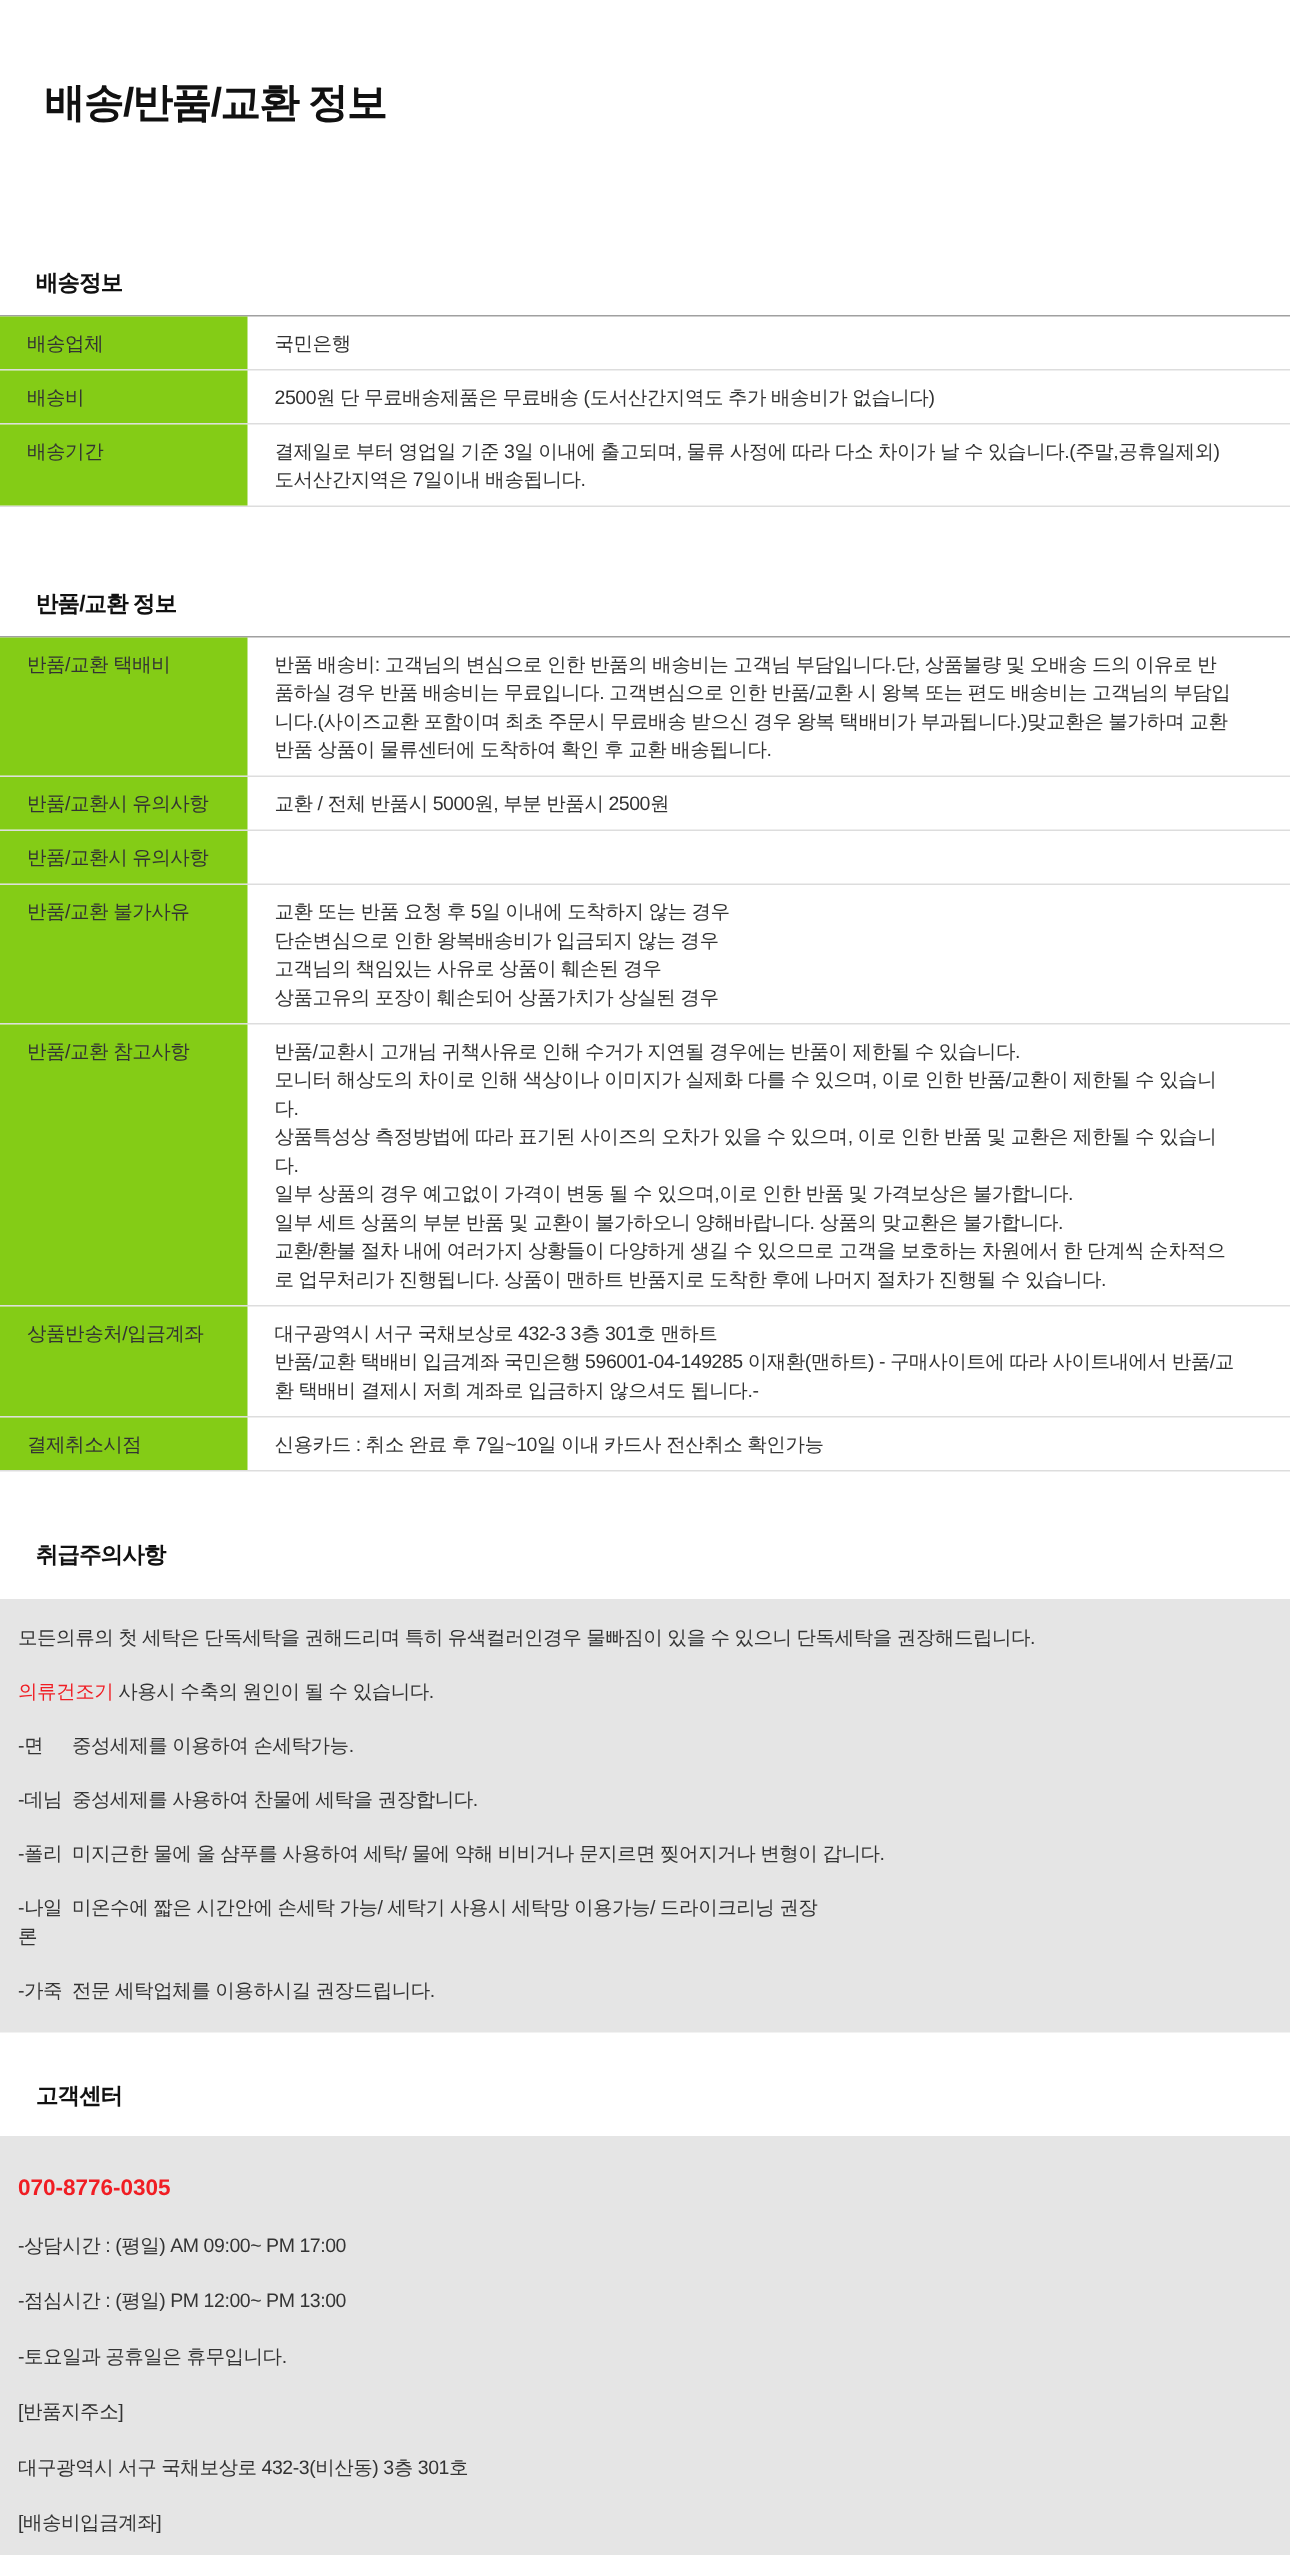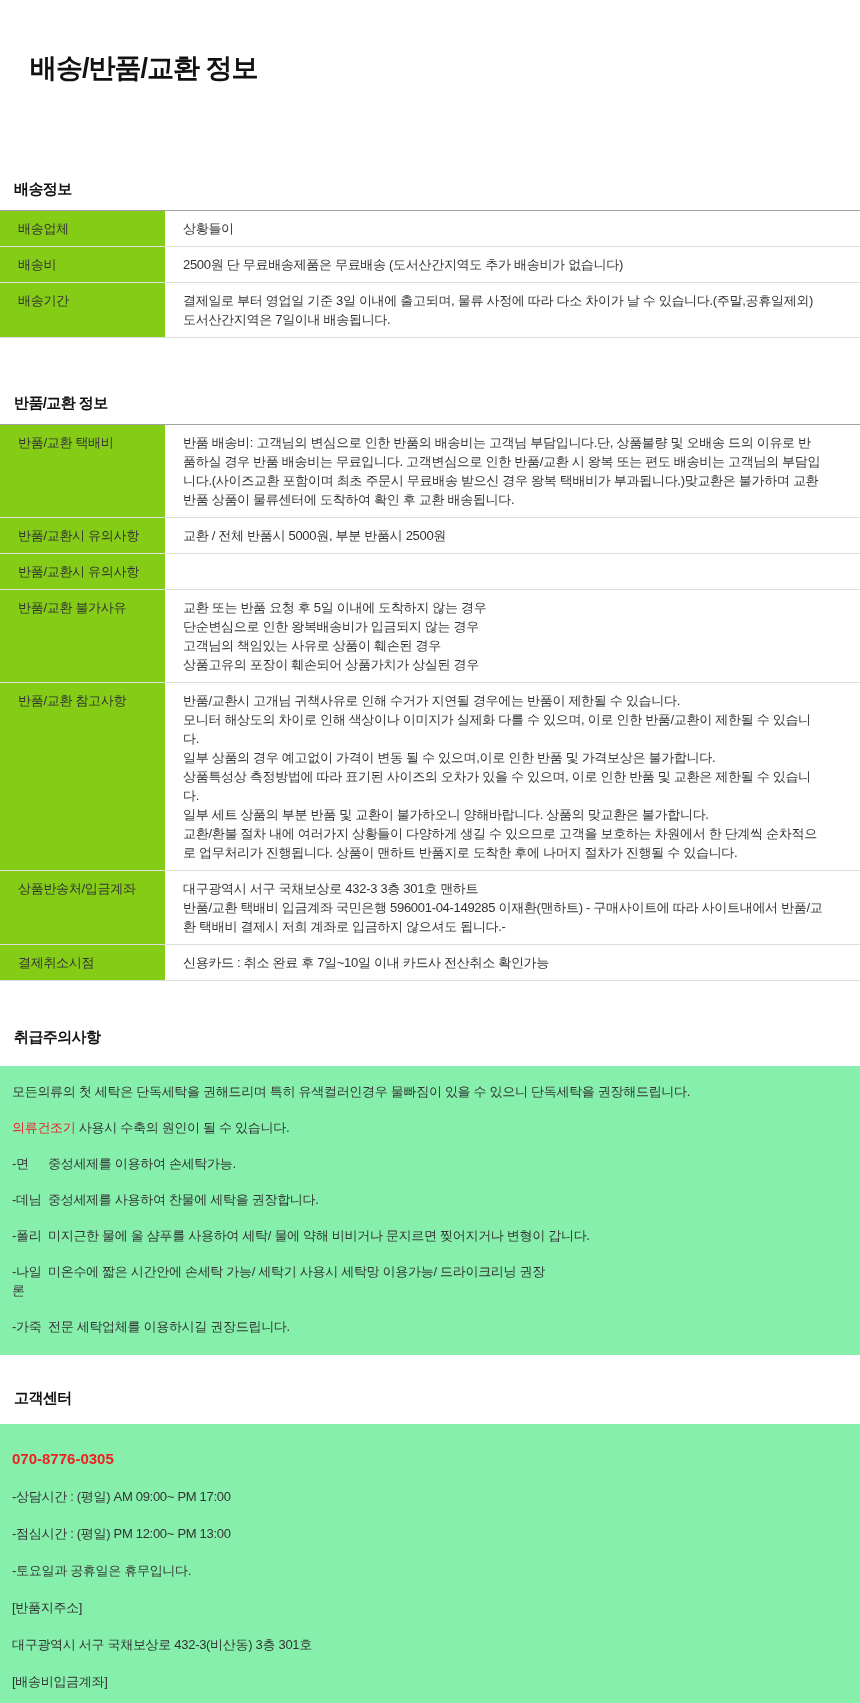--- a/index.html
+++ b/index.html
@@ -6,41 +6,41 @@
   body{
     width:860px;height:1703px;overflow:hidden;background:#ffffff;
     font-family:"Liberation Sans","DejaVu Sans",sans-serif;
     color:#333333;font-size:13px;letter-spacing:-0.3px;
   }
   .page-title{
     margin:0;padding:52px 0 0 30px;
     font-size:27px;font-weight:700;color:#111111;letter-spacing:-1px;line-height:32px;
   }
   .section-title{
-    margin:0;padding-left:14px;
+    margin:0;padding-left:24px;
     font-size:15px;font-weight:700;color:#111111;letter-spacing:-0.6px;line-height:18px;
   }
   .st-shipping{margin-top:96px;}
   .st-return{margin-top:56px;}
   .st-care{margin-top:47px;}
   .st-customer{margin-top:34px;}
 
   .info-table{margin-top:12px;border-top:1px solid #a0a0a0;}
   .trow{display:flex;border-bottom:1px solid #dddddd;}
   .tlabel{
     flex:0 0 165px;box-sizing:border-box;background:#84cc16;
     padding:8px 6px 8px 18px;line-height:19px;color:#333333;
   }
   .tvalue{
     box-sizing:border-box;width:668px;
     padding:8px 10px 8px 18px;line-height:19px;color:#333333;
   }
   .vline{min-height:19px;}
 
-  .gray-box{background:#86efac;}
+  .gray-box{background:#e5e5e5;}
   .care-box{margin-top:20px;padding:16px 20px 2px 12px;}
   .care-line{margin:0 0 17px;line-height:19px;}
   .mat-row{margin:0 0 17px;line-height:19px;display:flex;}
   .mat-term{flex:0 0 36px;}
   .mat-desc{flex:1;}
 
   .customer-box{margin-top:17px;padding:24px 20px 60px 12px;}
   .phone{margin:0 0 18px;font-size:15px;font-weight:700;line-height:21px;letter-spacing:0;}
   .cust-line{margin:0 0 18px;line-height:19px;}
   .red{color:#f01d23;}
@@ -50,21 +50,21 @@
 
 <div class="page">
 
   <h1 class="page-title">배송/반품/교환 정보</h1>
 
   <h2 class="section-title st-shipping">배송정보</h2>
   <div class="info-table">
       <div class="trow">
         <div class="tlabel">배송업체</div>
         <div class="tvalue">
-          <div class="vline">상황들이</div>
+          <div class="vline">국민은행</div>
         </div>
       </div>
       <div class="trow">
         <div class="tlabel">배송비</div>
         <div class="tvalue">
           <div class="vline">2500원 단 무료배송제품은 무료배송 (도서산간지역도 추가 배송비가 없습니다)</div>
         </div>
       </div>
       <div class="trow">
         <div class="tlabel">배송기간</div>
@@ -98,22 +98,22 @@
           <div class="vline">단순변심으로 인한 왕복배송비가 입금되지 않는 경우</div>
           <div class="vline">고객님의 책임있는 사유로 상품이 훼손된 경우</div>
           <div class="vline">상품고유의 포장이 훼손되어 상품가치가 상실된 경우</div>
         </div>
       </div>
       <div class="trow">
         <div class="tlabel">반품/교환 참고사항</div>
         <div class="tvalue">
           <div class="vline">반품/교환시 고개님 귀책사유로 인해 수거가 지연될 경우에는 반품이 제한될 수 있습니다.</div>
           <div class="vline">모니터 해상도의 차이로 인해 색상이나 이미지가 실제화 다를 수 있으며, 이로 인한 반품/교환이 제한될 수 있습니다.</div>
+          <div class="vline">상품특성상 측정방법에 따라 표기된 사이즈의 오차가 있을 수 있으며, 이로 인한 반품 및 교환은 제한될 수 있습니다.</div>
           <div class="vline">일부 상품의 경우 예고없이 가격이 변동 될 수 있으며,이로 인한 반품 및 가격보상은 불가합니다.</div>
-          <div class="vline">상품특성상 측정방법에 따라 표기된 사이즈의 오차가 있을 수 있으며, 이로 인한 반품 및 교환은 제한될 수 있습니다.</div>
           <div class="vline">일부 세트 상품의 부분 반품 및 교환이 불가하오니 양해바랍니다. 상품의 맞교환은 불가합니다.</div>
           <div class="vline">교환/환불 절차 내에 여러가지 상황들이 다양하게 생길 수 있으므로 고객을 보호하는 차원에서 한 단계씩 순차적으로 업무처리가 진행됩니다. 상품이 맨하트 반품지로 도착한 후에 나머지 절차가 진행될 수 있습니다.</div>
         </div>
       </div>
       <div class="trow">
         <div class="tlabel">상품반송처/입금계좌</div>
         <div class="tvalue">
           <div class="vline">대구광역시 서구 국채보상로 432-3  3층 301호 맨하트</div>
           <div class="vline">반품/교환 택배비 입금계좌  국민은행 596001-04-149285 이재환(맨하트) - 구매사이트에 따라 사이트내에서 반품/교환 택배비 결제시 저희 계좌로 입금하지 않으셔도 됩니다.-</div>
         </div>

